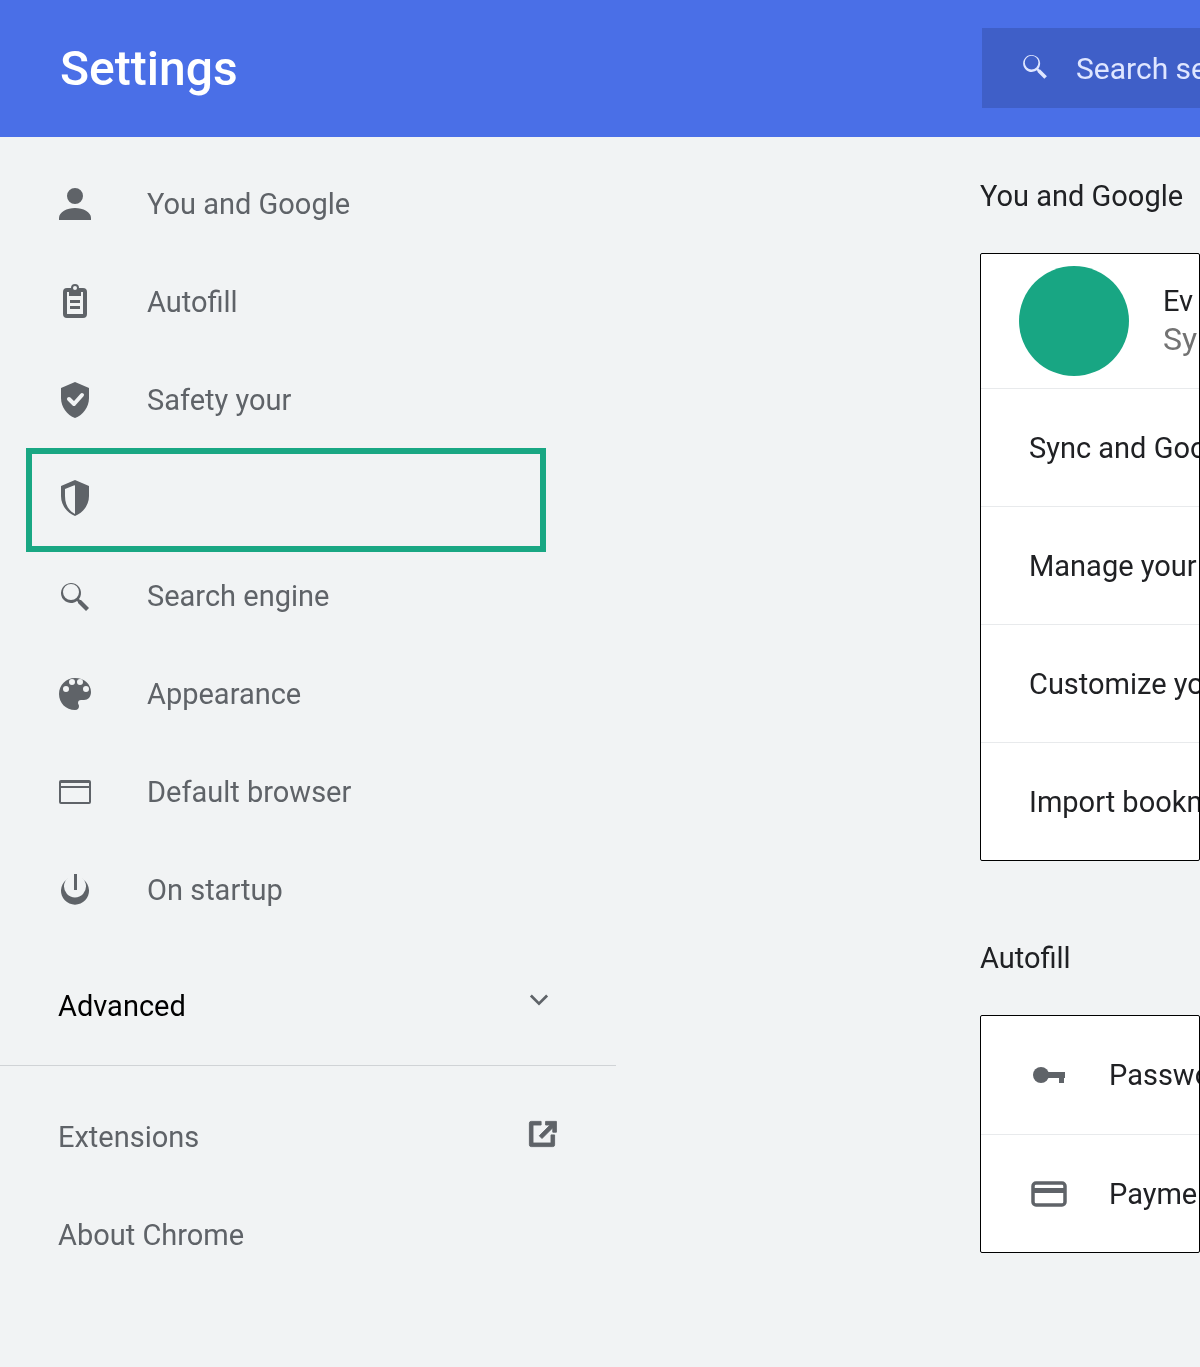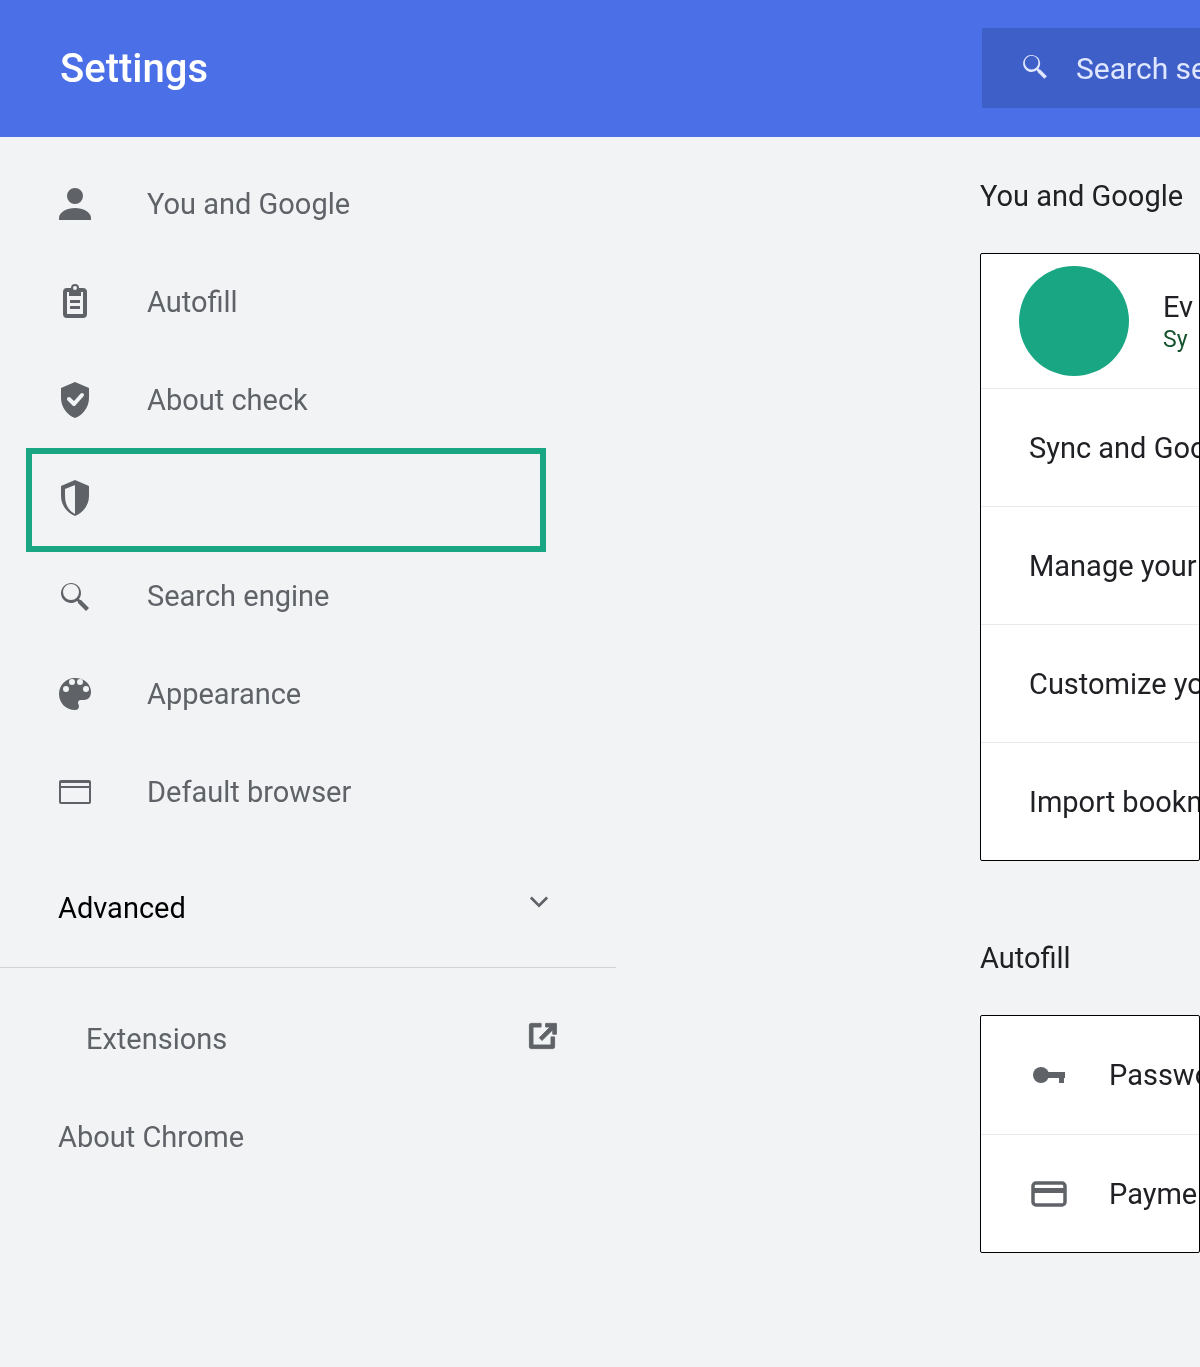--- a/index.html
+++ b/index.html
@@ -14,21 +14,21 @@
   .header {
     background: #4a6fe7;
     height: 137px;
     display: flex;
     align-items: center;
     padding-left: 60px;
     position: relative;
   }
   .header-title {
     color: #ffffff;
-    font-size: 40px;
+    font-size: 48px;
     font-weight: 500;
   }
   .search-box {
     position: absolute;
     right: 0;
     top: 28px;
     height: 80px;
     width: 218px;
     background: #3f5fc8;
     display: flex;
@@ -96,21 +96,21 @@
   .divider {
     height: 1px;
     background: #d0d3d6;
     margin: 10px 0 0 0;
   }
   .ext-row {
     display: flex;
     align-items: center;
     justify-content: space-between;
     height: 98px;
-    padding-left: 86px;
+    padding-left: 58px;
     padding-right: 56px;
     font-size: 29px;
     color: #5f6368;
     cursor: pointer;
     margin-top: 22px;
   }
   .ext-row .open-icon svg { width: 36px; height: 36px; fill: #5f6368; stroke: #5f6368; }
   .about-row {
     display: flex;
     align-items: center;
@@ -148,21 +148,21 @@
     gap: 34px;
   }
   .avatar {
     width: 110px; height: 110px;
     border-radius: 50%;
     background: #18a683;
     flex-shrink: 0;
   }
   .profile-text { display: flex; flex-direction: column; gap: 2px; white-space: nowrap; }
   .profile-name { font-size: 29px; color: #202124; }
-  .profile-sub  { font-size: 23px; color: #14532d; }
+  .profile-sub  { font-size: 32px; color: #737373; }
   .row {
     display: flex;
     align-items: center;
     height: 118px;
     padding-left: 48px;
     border-top: 1px solid #e8eaec;
     font-size: 29px;
     color: #202124;
     white-space: nowrap;
     gap: 40px;
@@ -254,21 +254,21 @@
           </svg>
         </span>
       <span>Autofill</span>
     </div>
     <div class="nav-item">
       <span class="nav-icon">
           <svg viewBox="0 0 40 40">
             <use href="#ic-shieldck"></use>
           </svg>
         </span>
-      <span>About check</span>
+      <span>Safety your</span>
     </div>
     <div class="nav-item">
       <span class="nav-icon">
           <svg viewBox="0 0 40 40">
             <use href="#ic-shield"></use>
           </svg>
         </span>
     </div>
     <div class="nav-item">
       <span class="nav-icon">
@@ -286,20 +286,28 @@
         </span>
       <span>Appearance</span>
     </div>
     <div class="nav-item">
       <span class="nav-icon">
           <svg viewBox="0 0 40 40">
             <use href="#ic-browser"></use>
           </svg>
         </span>
       <span>Default browser</span>
+    </div>
+    <div class="nav-item">
+      <span class="nav-icon">
+          <svg viewBox="0 0 40 40">
+            <use href="#ic-power"></use>
+          </svg>
+        </span>
+      <span>On startup</span>
     </div>
 
     <div class="advanced-row">
       <span>Advanced</span>
       <span class="chev"><svg viewBox="0 0 40 40">
             <use href="#ic-chev"></use>
           </svg></span>
     </div>
 
     <div class="divider"></div>

